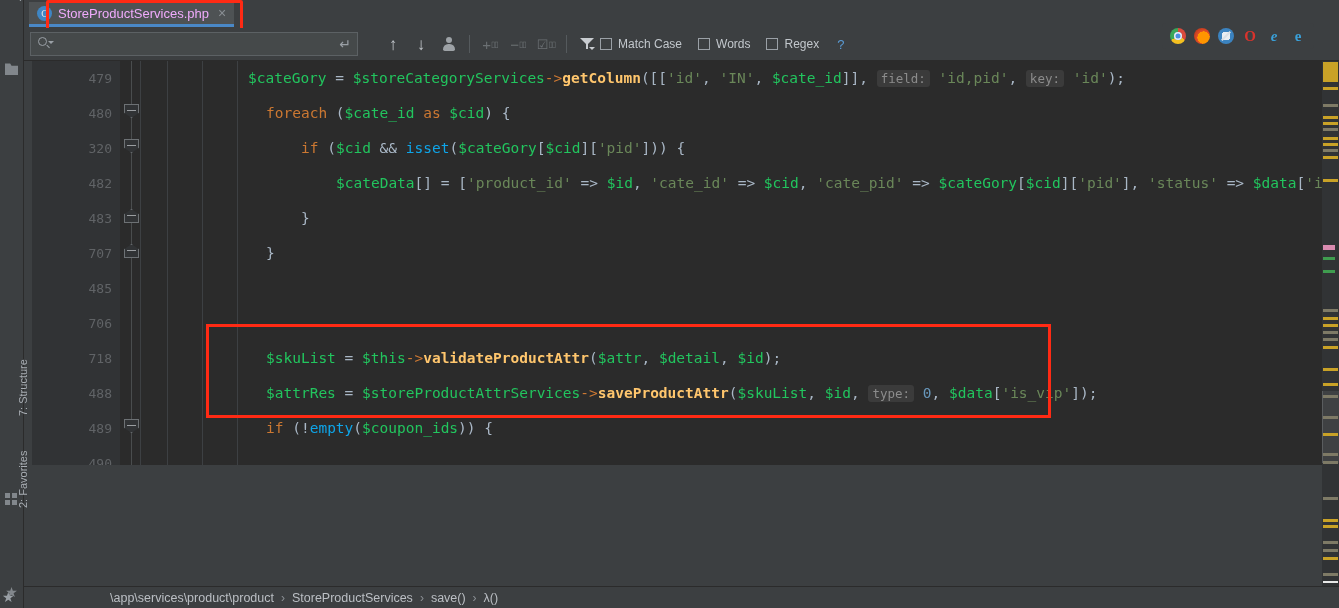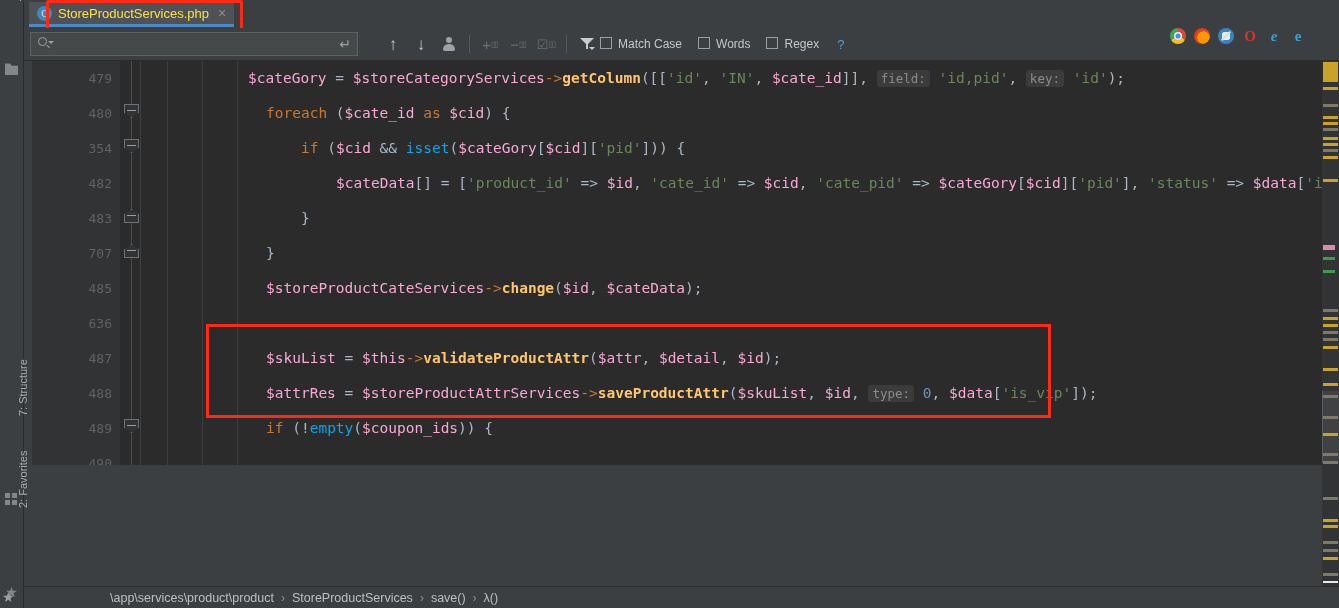--- a/index.html
+++ b/index.html
@@ -81,21 +81,21 @@
     padding: 0 6px 0 8px;
     gap: 6px;
   }
   .php-ic {
     width: 15px; height: 15px; border-radius: 50%;
     background: #3e86c4;
     color: #dfe4e8; font-size: 10px; line-height: 15px;
     text-align: center; font-family: "Liberation Serif", serif;
     flex: 0 0 auto;
   }
-  #tab-file-label { color: #fde047; font-size: 13px; }
+  #tab-file-label { color: #f0abfc; font-size: 13px; }
   #tab-close {
     color: #8a8f94; font-size: 14px; line-height: 12px;
     padding-left: 3px; padding-right: 2px;
   }
   #tab-redbox {
     position: absolute; left: 22px; top: 0px;
     width: 197px; height: 33px;
     border: 3px solid #ff2a14;
     border-radius: 2px;
     pointer-events: none;
@@ -184,21 +184,21 @@
     width:0;height:0;border-left:3px solid transparent;border-right:3px solid transparent;
     border-top:3px solid #c8ccd0;
   }
 
   #checks {
     position: absolute; left: 576px; top: 3px;
     display: flex; align-items: center; gap: 16px;
     height: 26px;
   }
   .chk {
-    display: inline-flex; align-items: flex-start; gap: 6px;
+    display: inline-flex; align-items: center; gap: 6px;
     color: #c2c7cc; font-size: 12px;
   }
   .chk .box {
     width: 12px; height: 12px;
     border: 1px solid #9aa0a6;
     background: transparent;
   }
   #help-q { color: #5a9bd5; font-size: 13px; margin-left: 2px; }
 
   
@@ -250,21 +250,21 @@
     font-family: "DejaVu Sans Mono", monospace;
     font-size: 14.5px;
     color: #a9b7c6;
   }
   .indent-guide {
     position: absolute; top: 0; width: 1px; height: 525px;
     background: #3d4043;
   }
   
   .kw   { color: #cc7832; }
-  .var  { color: #f9a8d4; }
+  .var  { color: #22c55e; }
   .fn   { color: #ffc66d; font-weight: bold; }
   .fnl  { color: #0ea5e9; }
   .str  { color: #6a8759; }
   .num  { color: #6897bb; }
   .pun  { color: #a9b7c6; }
   .hint {
     color: #8c8c8c; background: #3b3b3b;
     border-radius: 3px; padding: 1px 4px; font-size: 12.5px;
   }
   .match-hl { background: #32593d; }
@@ -419,27 +419,27 @@
       </label>
       <span id="help-q">?</span>
     </div>
   </div>
 
   <div id="editor">
 
     <div id="gutter">
       <span class="lineno" style="top:0px">479</span>
       <span class="lineno" style="top:35px">480</span>
-      <span class="lineno" style="top:70px">354</span>
+      <span class="lineno" style="top:70px">320</span>
       <span class="lineno" style="top:105px">482</span>
       <span class="lineno" style="top:140px">483</span>
       <span class="lineno" style="top:175px">707</span>
       <span class="lineno" style="top:210px">485</span>
-      <span class="lineno" style="top:245px">636</span>
-      <span class="lineno" style="top:280px">487</span>
+      <span class="lineno" style="top:245px">706</span>
+      <span class="lineno" style="top:280px">718</span>
       <span class="lineno" style="top:315px">488</span>
       <span class="lineno" style="top:350px">489</span>
       <span class="lineno" style="top:385px">490</span>
       <span class="lineno" style="top:420px">491</span>
       <span class="lineno" style="top:455px">492</span>
       <span class="lineno" style="top:490px">493</span>
     </div>
 
     <div id="foldline"></div>
     <div class="foldmark start" style="top:43px">
@@ -482,21 +482,20 @@
       <div class="code-line" style="top:35px; left:126px"><span class="kw">foreach</span> <span class="pun">(</span><span class="var">$cate_id</span> <span class="kw">as</span> <span class="var">$cid</span><span class="pun">) {</span></div>
 
       <div class="code-line" style="top:70px; left:161px"><span class="kw">if</span> <span class="pun">(</span><span class="var">$cid</span> <span class="pun">&amp;&amp;</span> <span class="fnl">isset</span><span class="pun">(</span><span class="var">$cateGory</span><span class="pun">[</span><span class="var">$cid</span><span class="pun">][</span><span class="str">'pid'</span><span class="pun">])) {</span></div>
 
       <div class="code-line" style="top:105px; left:196px"><span class="var">$cateData</span><span class="pun">[] = [</span><span class="str">'product_id'</span> <span class="pun">=&gt;</span> <span class="var">$id</span><span class="pun">,</span> <span class="str">'cate_id'</span> <span class="pun">=&gt;</span> <span class="var">$cid</span><span class="pun">,</span> <span class="str">'cate_pid'</span> <span class="pun">=&gt;</span> <span class="var">$cateGory</span><span class="pun">[</span><span class="var">$cid</span><span class="pun">][</span><span class="str">'pid'</span><span class="pun">],</span> <span class="str">'status'</span> <span class="pun">=&gt;</span> <span class="var">$data</span><span class="pun">[</span><span class="str">'is_show'</span> </div>
 
       <div class="code-line" style="top:140px; left:161px"><span class="pun">}</span></div>
 
       <div class="code-line" style="top:175px; left:126px"><span class="pun">}</span></div>
 
-      <div class="code-line" style="top:210px; left:126px"><span class="var">$storeProductCateServices</span><span class="kw">-&gt;</span><span class="fn">change</span><span class="pun">(</span><span class="var">$id</span><span class="pun">,</span> <span class="var">$cateData</span><span class="pun">);</span></div>
 
       <div class="code-line" style="top:245px; left:126px"></div>
 
       <div class="code-line" style="top:280px; left:126px"><span class="var">$skuList</span> <span class="pun">=</span> <span class="var">$this</span><span class="kw">-&gt;</span><span class="fn">validateProductAttr</span><span class="pun">(</span><span class="var">$attr</span><span class="pun">,</span> <span class="var">$detail</span><span class="pun">,</span> <span class="var">$id</span><span class="pun">);</span></div>
 
       <div class="code-line" style="top:315px; left:126px"><span class="var">$attrRes</span> <span class="pun">=</span> <span class="var">$storeProductAttrServices</span><span class="kw">-&gt;</span><span class="fn">saveProductAttr</span><span class="pun">(</span><span class="var">$skuList</span><span class="pun">,</span> <span class="var">$id</span><span class="pun">,</span> <span class="hint">type:</span> <span class="num">0</span><span class="pun">,</span> <span class="var">$data</span><span class="pun">[</span><span class="str">'is_vip'</span><span class="pun">]);</span></div>
 
       <div class="code-line" style="top:350px; left:126px"><span class="kw">if</span> <span class="pun">(!</span><span class="fnl">empty</span><span class="pun">(</span><span class="var">$coupon_ids</span><span class="pun">)) {</span></div>
 
 

